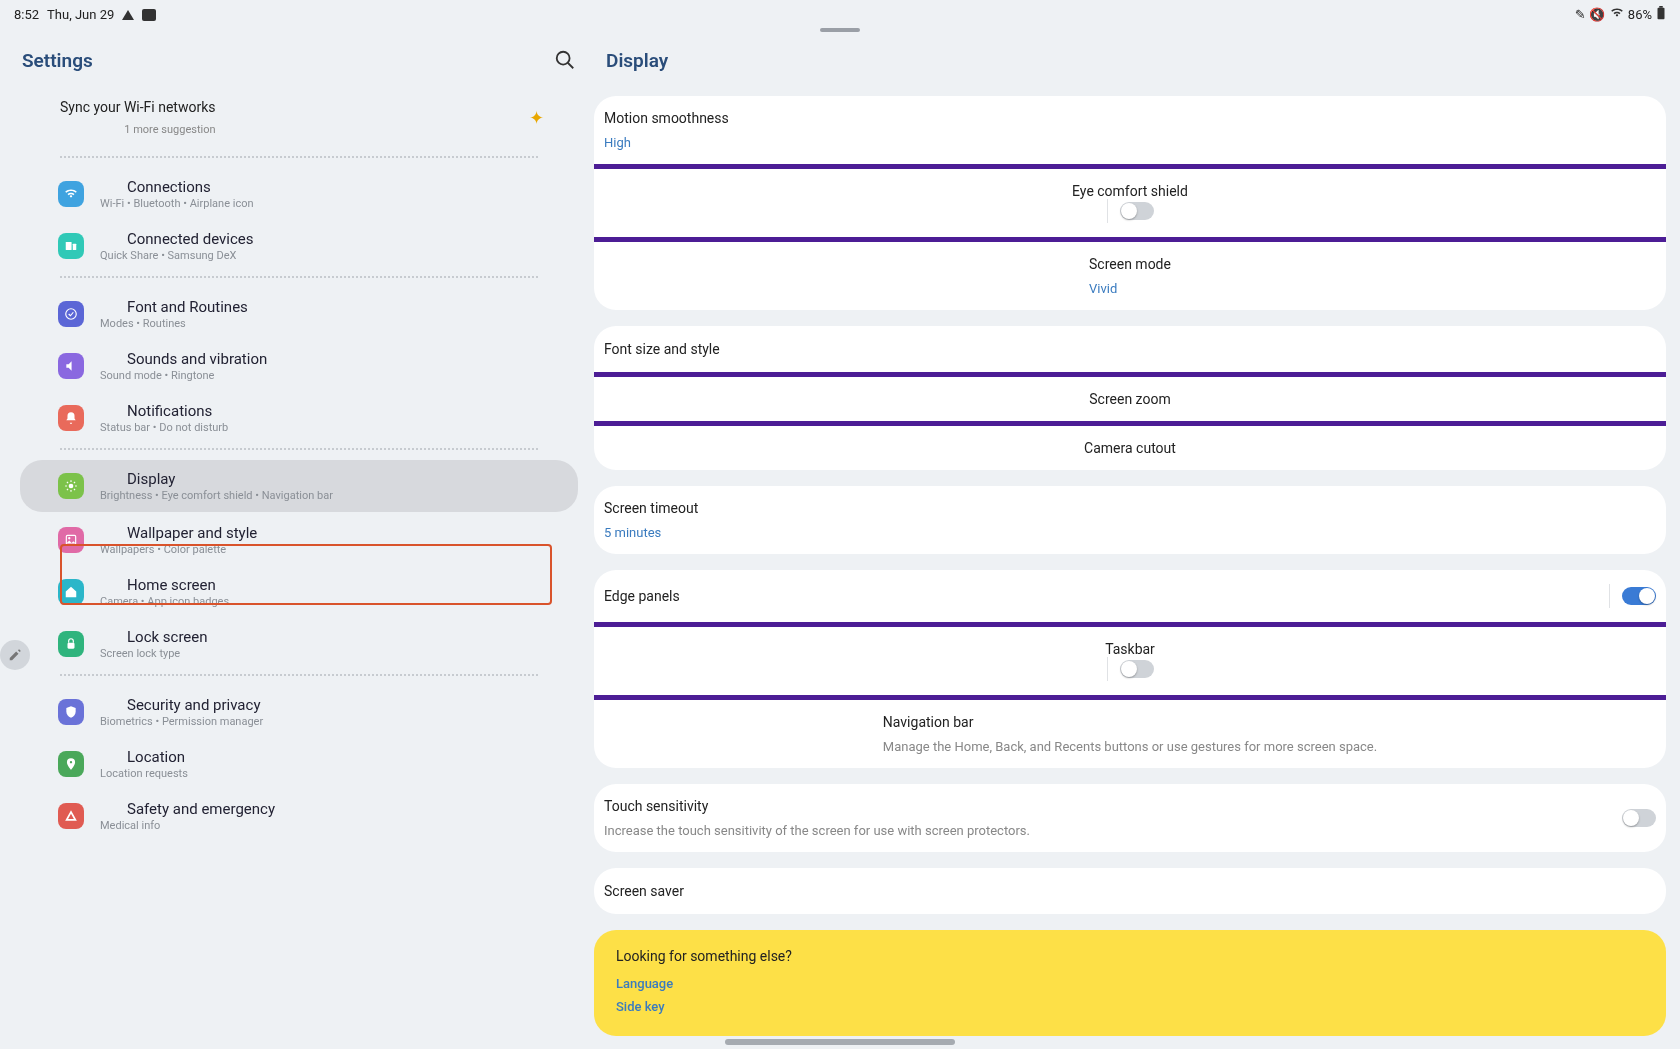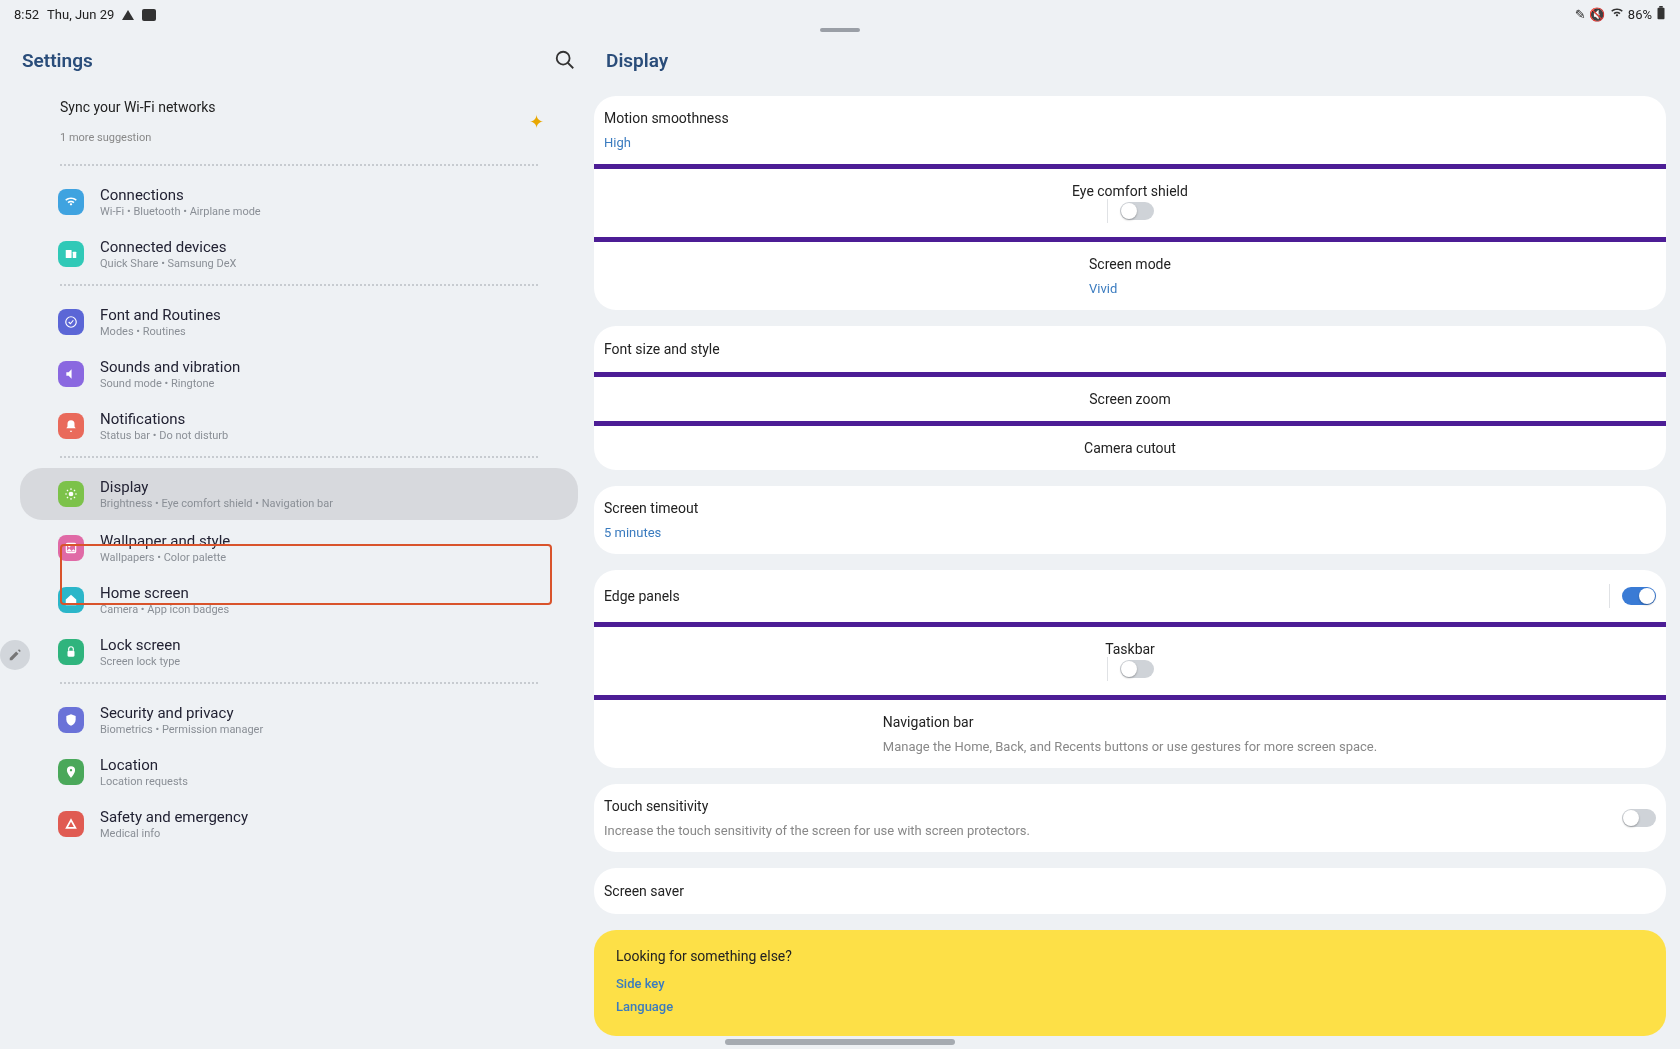--- a/index.html
+++ b/index.html
@@ -62,21 +62,21 @@
     padding: 20px 0 24px 12px;
   }
   .search-icon svg { width: 22px; height: 22px; }
   .suggestion-row {
     display: flex;
     align-items: center;
     justify-content: space-between;
     padding: 0 40px 16px 46px;
   }
   .suggestion-text .t1 { font-size: 14px; color: #222; }
-  .suggestion-text .t2 { font-size: 11px; color: #888; margin-top: 16px; }
+  .suggestion-text .t2 { font-size: 11px; color: #888; margin-top: 8px; text-align: right; }
   .sparkle { color: #e8a700; font-size: 18px; }
   .dotted-divider {
     border: none;
     border-top: 2px dotted #c7cbd0;
     margin: 4px 46px 10px 46px;
   }
   .nav-item {
     display: flex;
     align-items: center;
     padding: 10px 12px 10px 44px;
@@ -91,21 +91,21 @@
   }
   .nav-icon {
     width: 26px; height: 26px;
     border-radius: 8px;
     display: flex;
     align-items: center;
     justify-content: center;
     flex-shrink: 0;
   }
   .nav-icon svg { width: 14px; height: 14px; fill: white; }
-  .nav-text .t1 { font-size: 15px; color: #223; }
+  .nav-text .t1 { font-size: 15px; color: #223; margin-left: 27px; }
   .nav-text .t2 { font-size: 11px; color: #8a8f96; margin-top: 1px; }
   .highlight-box-left {
     position: absolute;
     border: 2px solid #d9532b;
     border-radius: 4px;
     left: 46px; width: 492px; top: 515px; height: 61px;
     pointer-events: none;
   }
   .card {
     background: #fff;
@@ -241,21 +241,21 @@
     <hr class="dotted-divider">
     <div id="nav-group-1">
     <div class="nav-item ">
       <div class="nav-icon" style="background:#3fa3e0">
             <svg viewBox="0 0 24 24">
               <path d="M12 18c1 0 2-1 2-2s-1-2-2-2-2 1-2 2 1 2 2 2zm-6-6c3-3 9-3 12 0l-2 2c-2-2-6-2-8 0zm-4-4c5-5 15-5 20 0l-2 2c-4-4-12-4-16 0z"></path>
             </svg>
           </div>
       <div class="nav-text">
         <div class="t1">Connections</div>
-        <div class="t2">Wi-Fi  •  Bluetooth  •  Airplane mode</div>
+        <div class="t2">Wi-Fi  •  Bluetooth  •  Airplane icon</div>
       </div>
     </div>
     <div class="nav-item ">
       <div class="nav-icon" style="background:#30c9b7">
             <svg viewBox="0 0 24 24">
               <rect x="3" y="5" width="10" height="14" rx="1"></rect>
               <rect x="15" y="8" width="6" height="11" rx="1"></rect>
             </svg>
           </div>
       <div class="nav-text">
@@ -518,22 +518,22 @@
 
     <div class="row-text">
       <div class="t1">Screen saver</div>
 
     </div>
 
   </div>
         </div>
         <div class="alt-card">
   <div class="t1">Looking for something else?</div>
-  <div class="alt-link">Side key</div>
-          <div class="alt-link">Language</div>
+  <div class="alt-link">Language</div>
+          <div class="alt-link">Side key</div>
 </div>
       </div>
   </div>
 </div>
 
 <div class="edit-fab">
   <svg viewBox="0 0 24 24">
       <path d="M3 17v4h4l11-11-4-4L3 17zm17-10l-3-3 2-2 3 3-2 2z"></path>
     </svg>
 </div>

